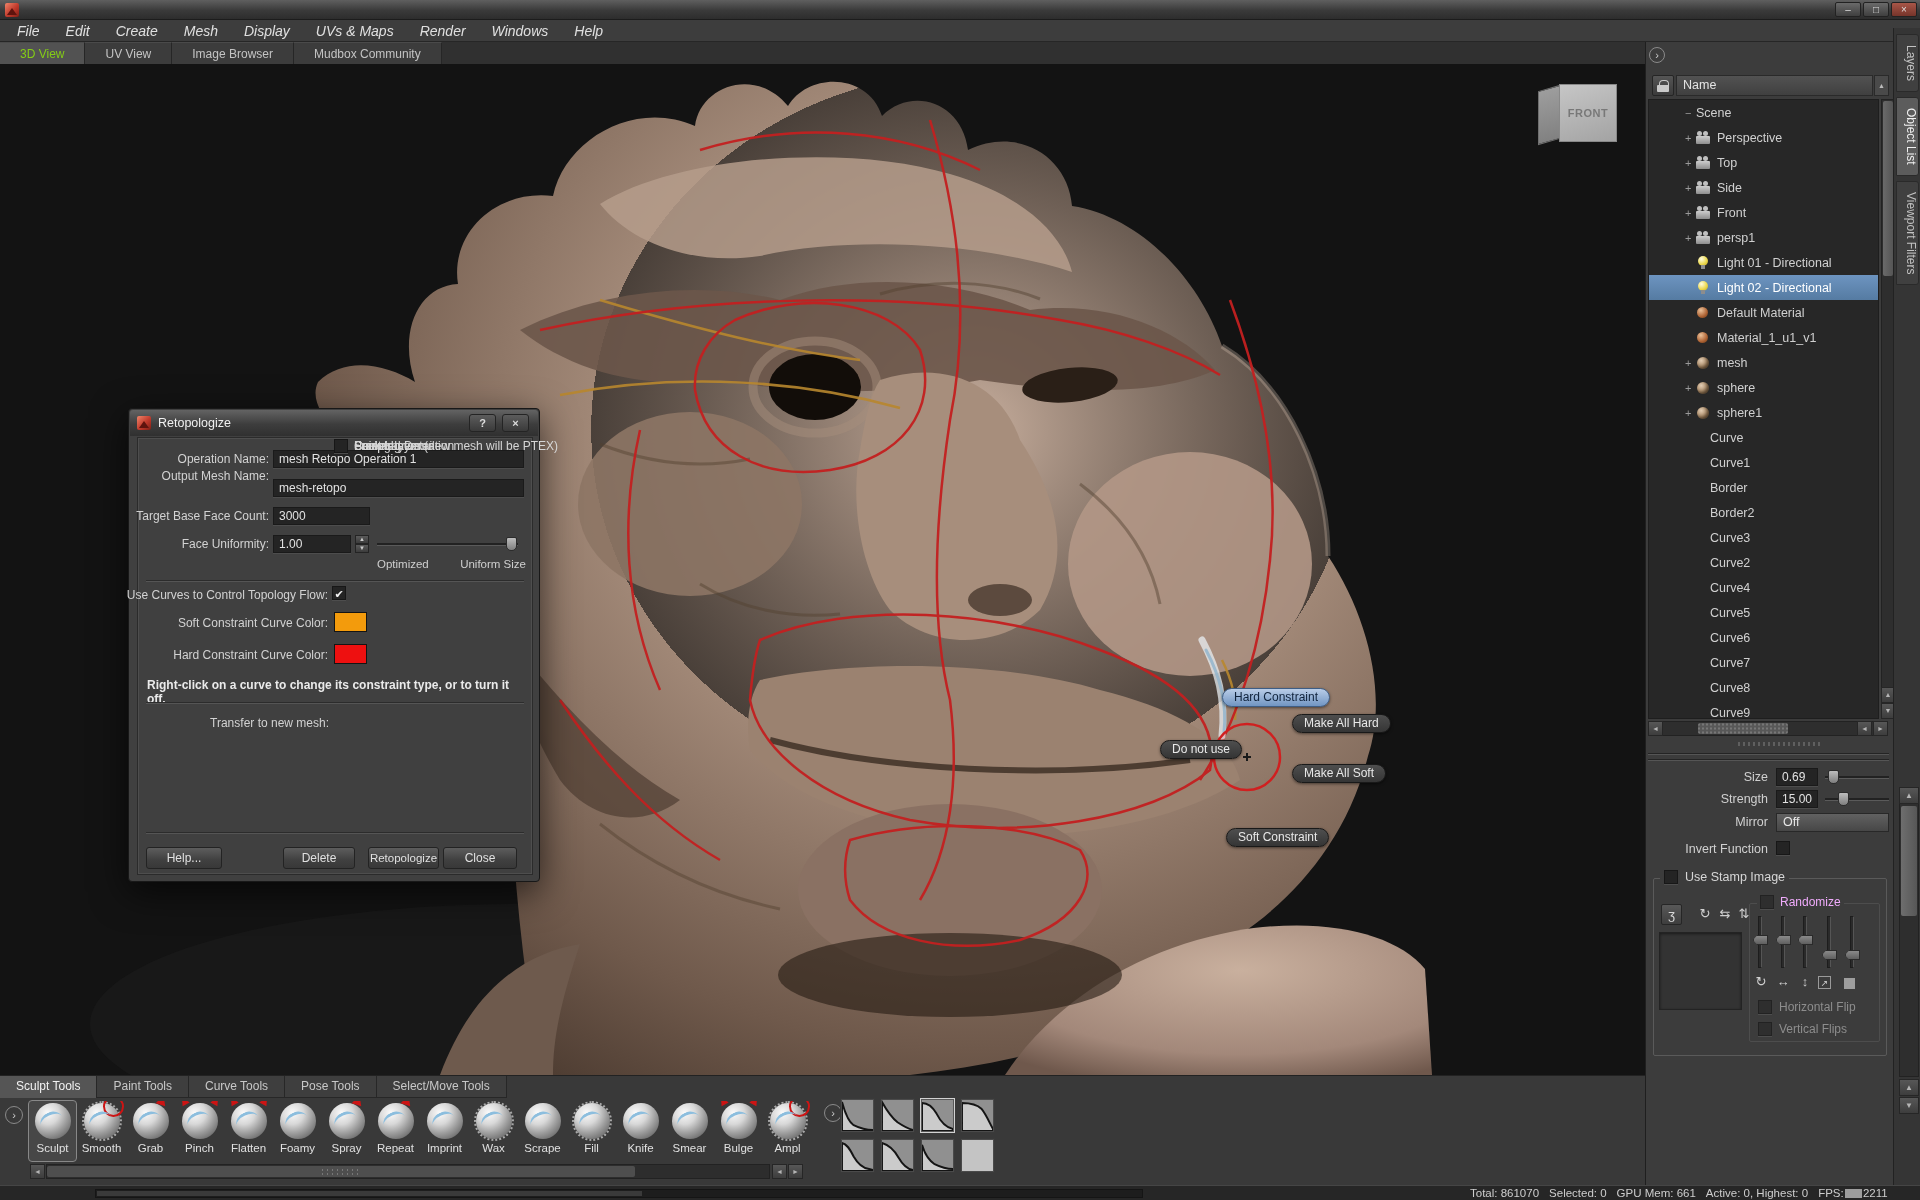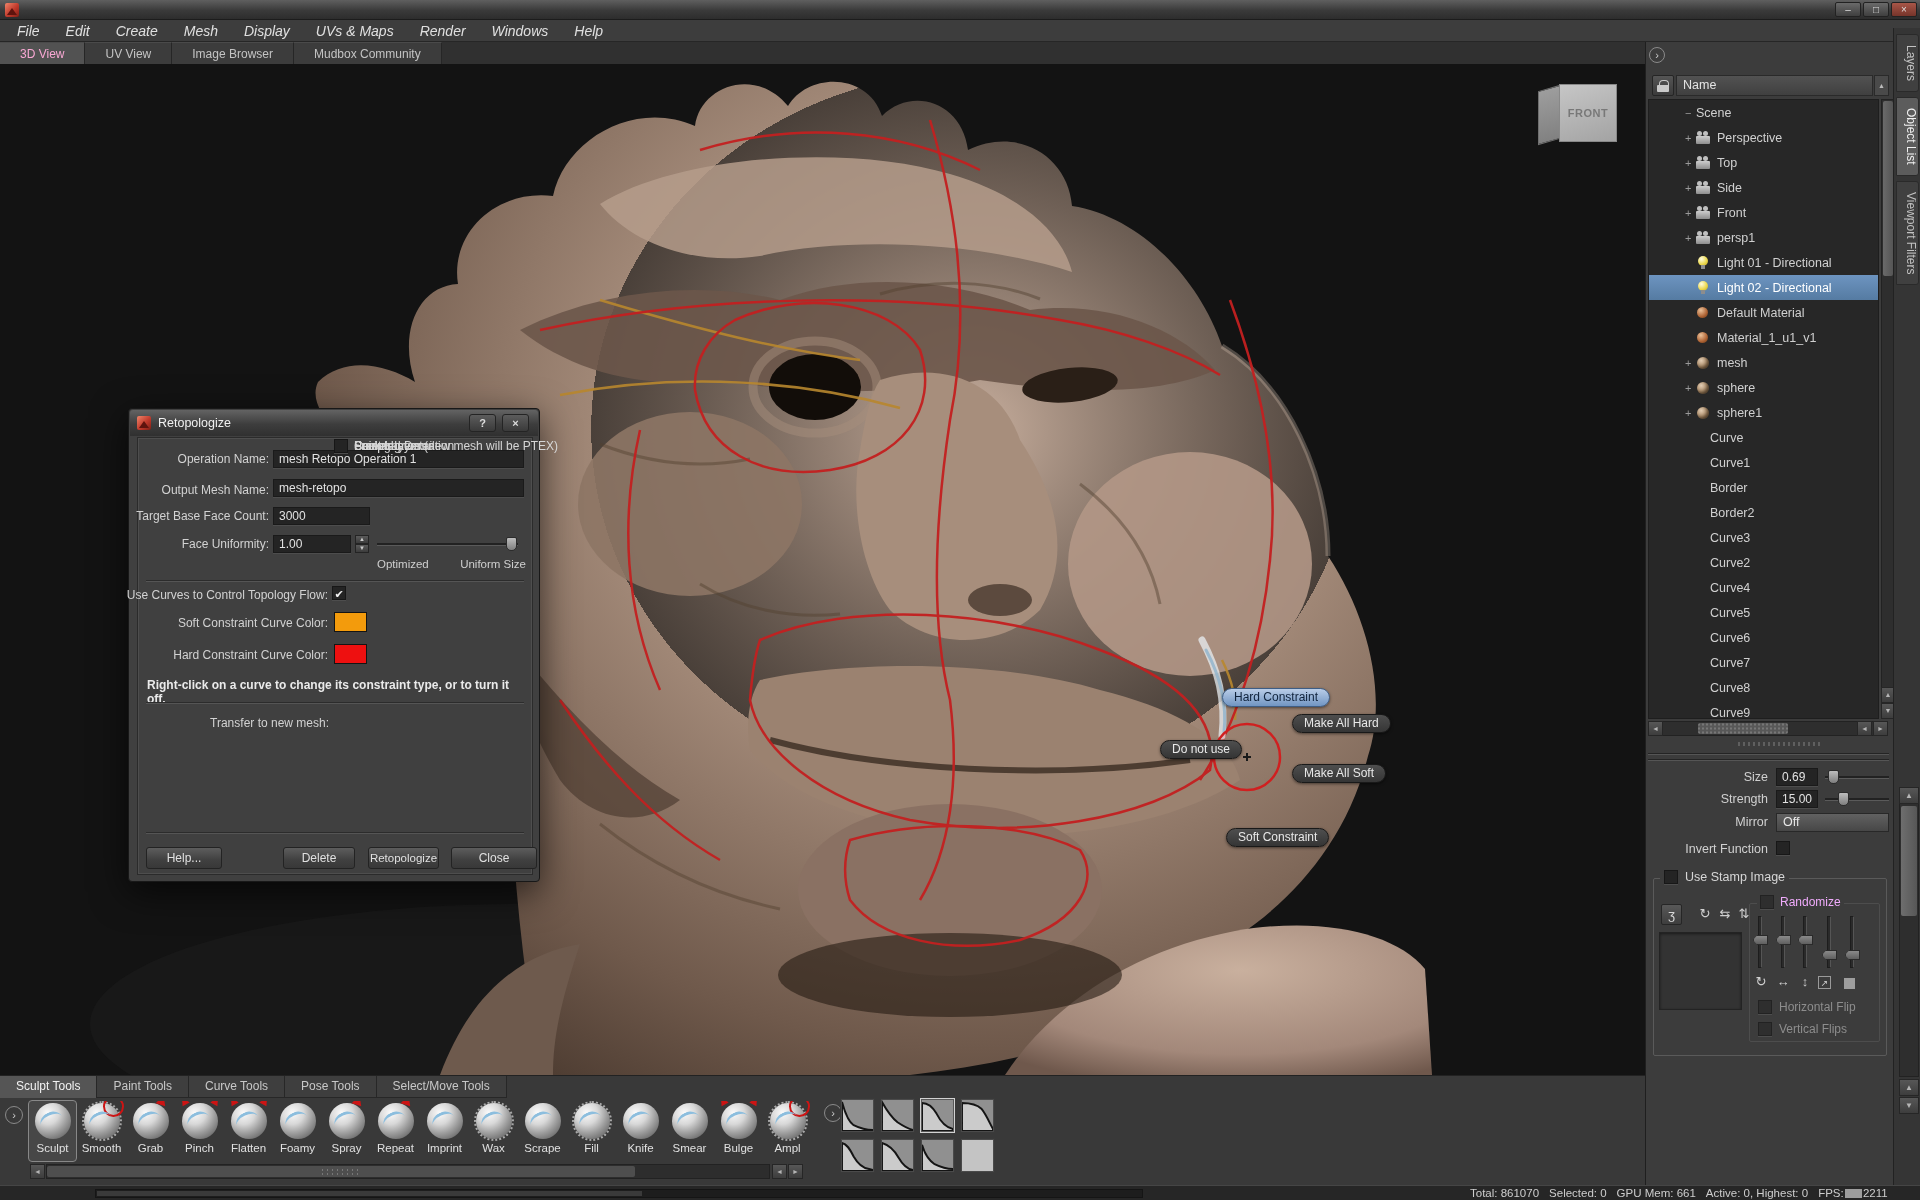--- a/index.html
+++ b/index.html
@@ -15,21 +15,21 @@
   .winbtn{width:26px;height:15px;background:linear-gradient(#6a6a6a,#3f3f3f);border:1px solid #222;border-radius:2px;color:#ddd;font-size:10px;line-height:13px;text-align:center;}
   .winbtn.close{background:linear-gradient(#a85648,#76342a);}
 
   
   #menubar{position:absolute;left:0;top:20px;width:1920px;height:22px;background:#3d3d3d;border-bottom:1px solid #262626;display:flex;padding-left:4px;}
   .menu-item{padding:0 13px;line-height:22px;font-size:14px;color:#e0e0e0;font-style:italic;}
 
   
   #viewtabs{position:absolute;left:0;top:42px;width:1645px;height:22px;background:#303030;display:flex;}
   .vtab{padding:0 20px;line-height:22px;font-size:12px;color:#c4c4c4;background:#3c3c3c;border-right:1px solid #262626;border-top:1px solid #4a4a4a;}
-  .vtab.active{background:#525252;color:#f9a8d4;}
+  .vtab.active{background:#525252;color:#84cc16;}
 
   
   #viewport{position:absolute;left:0;top:64px;width:1645px;height:1011px;background:#131313;overflow:hidden;}
   #scene{position:absolute;left:0;top:0;}
 
   
   #viewcube{position:absolute;left:1538px;top:16px;width:82px;height:70px;}
   #vc-left{position:absolute;left:0;top:8px;width:22px;height:54px;background:linear-gradient(#9d9d9d,#818181);transform:skewY(-16deg);border:1px solid #6f6f6f;}
   #vc-front{position:absolute;left:21px;top:4px;width:58px;height:58px;background:linear-gradient(160deg,#c6c6c6,#a3a3a3);border:1px solid #888;display:flex;align-items:center;justify-content:center;}
   #vc-front span{font-size:11px;font-weight:bold;color:#787878;letter-spacing:.5px;}
@@ -324,21 +324,21 @@
       <div id="dlg-title-text">Retopologize</div>
       <div class="dlg-tbtn" id="dlg-help">?</div>
       <div class="dlg-tbtn" id="dlg-close">×</div>
     </div>
     <div id="dlg-body">
       <div class="drow" style="top:12px;left:0;width:131px;">
           <span class="dlabel">Operation Name:</span>
         </div>
       <div class="dinput" style="left:135px;top:12px;width:251px;">mesh Retopo Operation 1</div>
 
-      <div class="drow" style="top:43px;left:0;width:131px;">
+      <div class="drow" style="top:29px;left:0;width:131px;">
           <span class="dlabel">Output Mesh Name:</span>
         </div>
       <div class="dinput" style="left:135px;top:41px;width:251px;">mesh-retopo</div>
 
       <div class="drow" style="top:69px;left:0;width:131px;">
           <span class="dlabel">Target Base Face Count:</span>
         </div>
       <div class="dinput" style="left:135px;top:69px;width:97px;">3000</div>
 
       <div class="drow" style="top:97px;left:0;width:131px;">
@@ -412,21 +412,21 @@
             <span class="optlabel">Freezing</span>
           </div>
 
       </div>
 
       <div class="dhr" style="top:394px;"></div>
 
       <div class="dbtn" style="left:8px;width:76px;">Help...</div>
       <div class="dbtn" style="left:145px;width:72px;">Delete</div>
       <div class="dbtn" style="left:230px;width:71px;font-size:11.5px;">Retopologize</div>
-      <div class="dbtn" style="left:313px;width:86px;">Close</div>
+      <div class="dbtn" style="left:305px;width:74px;">Close</div>
     </div>
   </div>
 
   <div id="rightpanel">
     <div id="panel-chevron">›</div>
 
     <div id="objlist-header">
       <div id="lockbtn"></div>
       <div id="name-header">Name</div>
       <div id="tree-up">▲</div>

